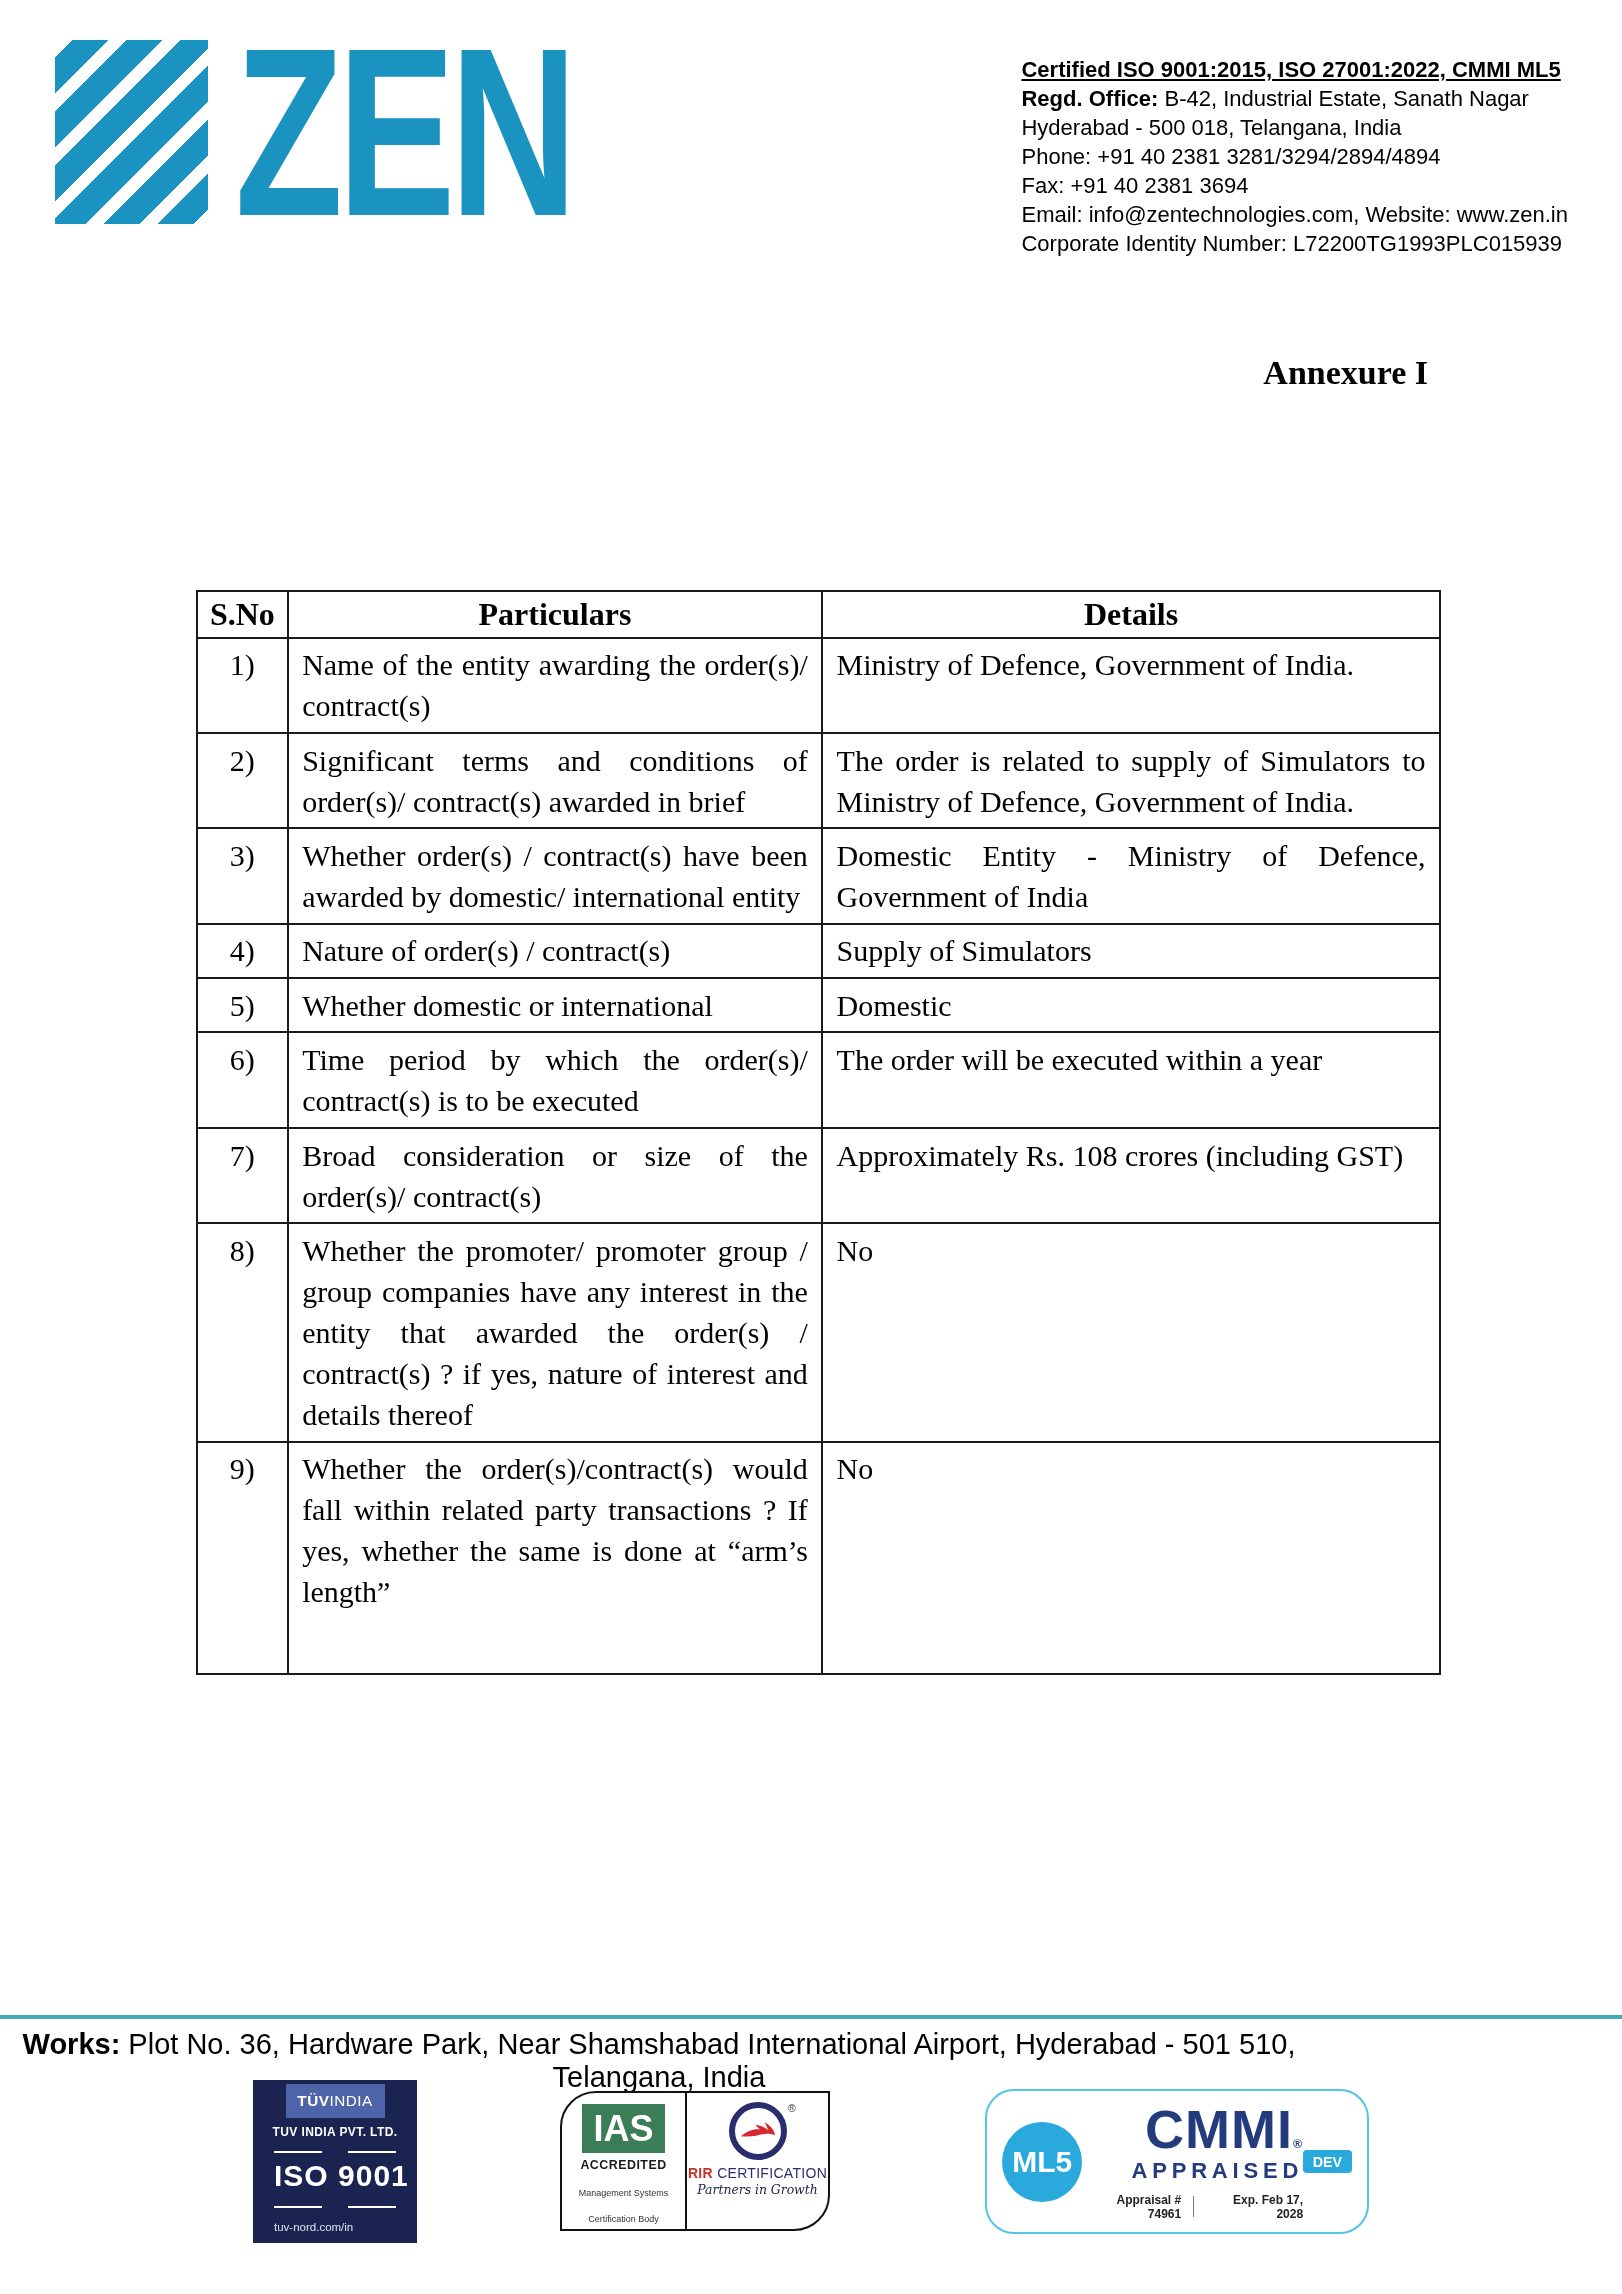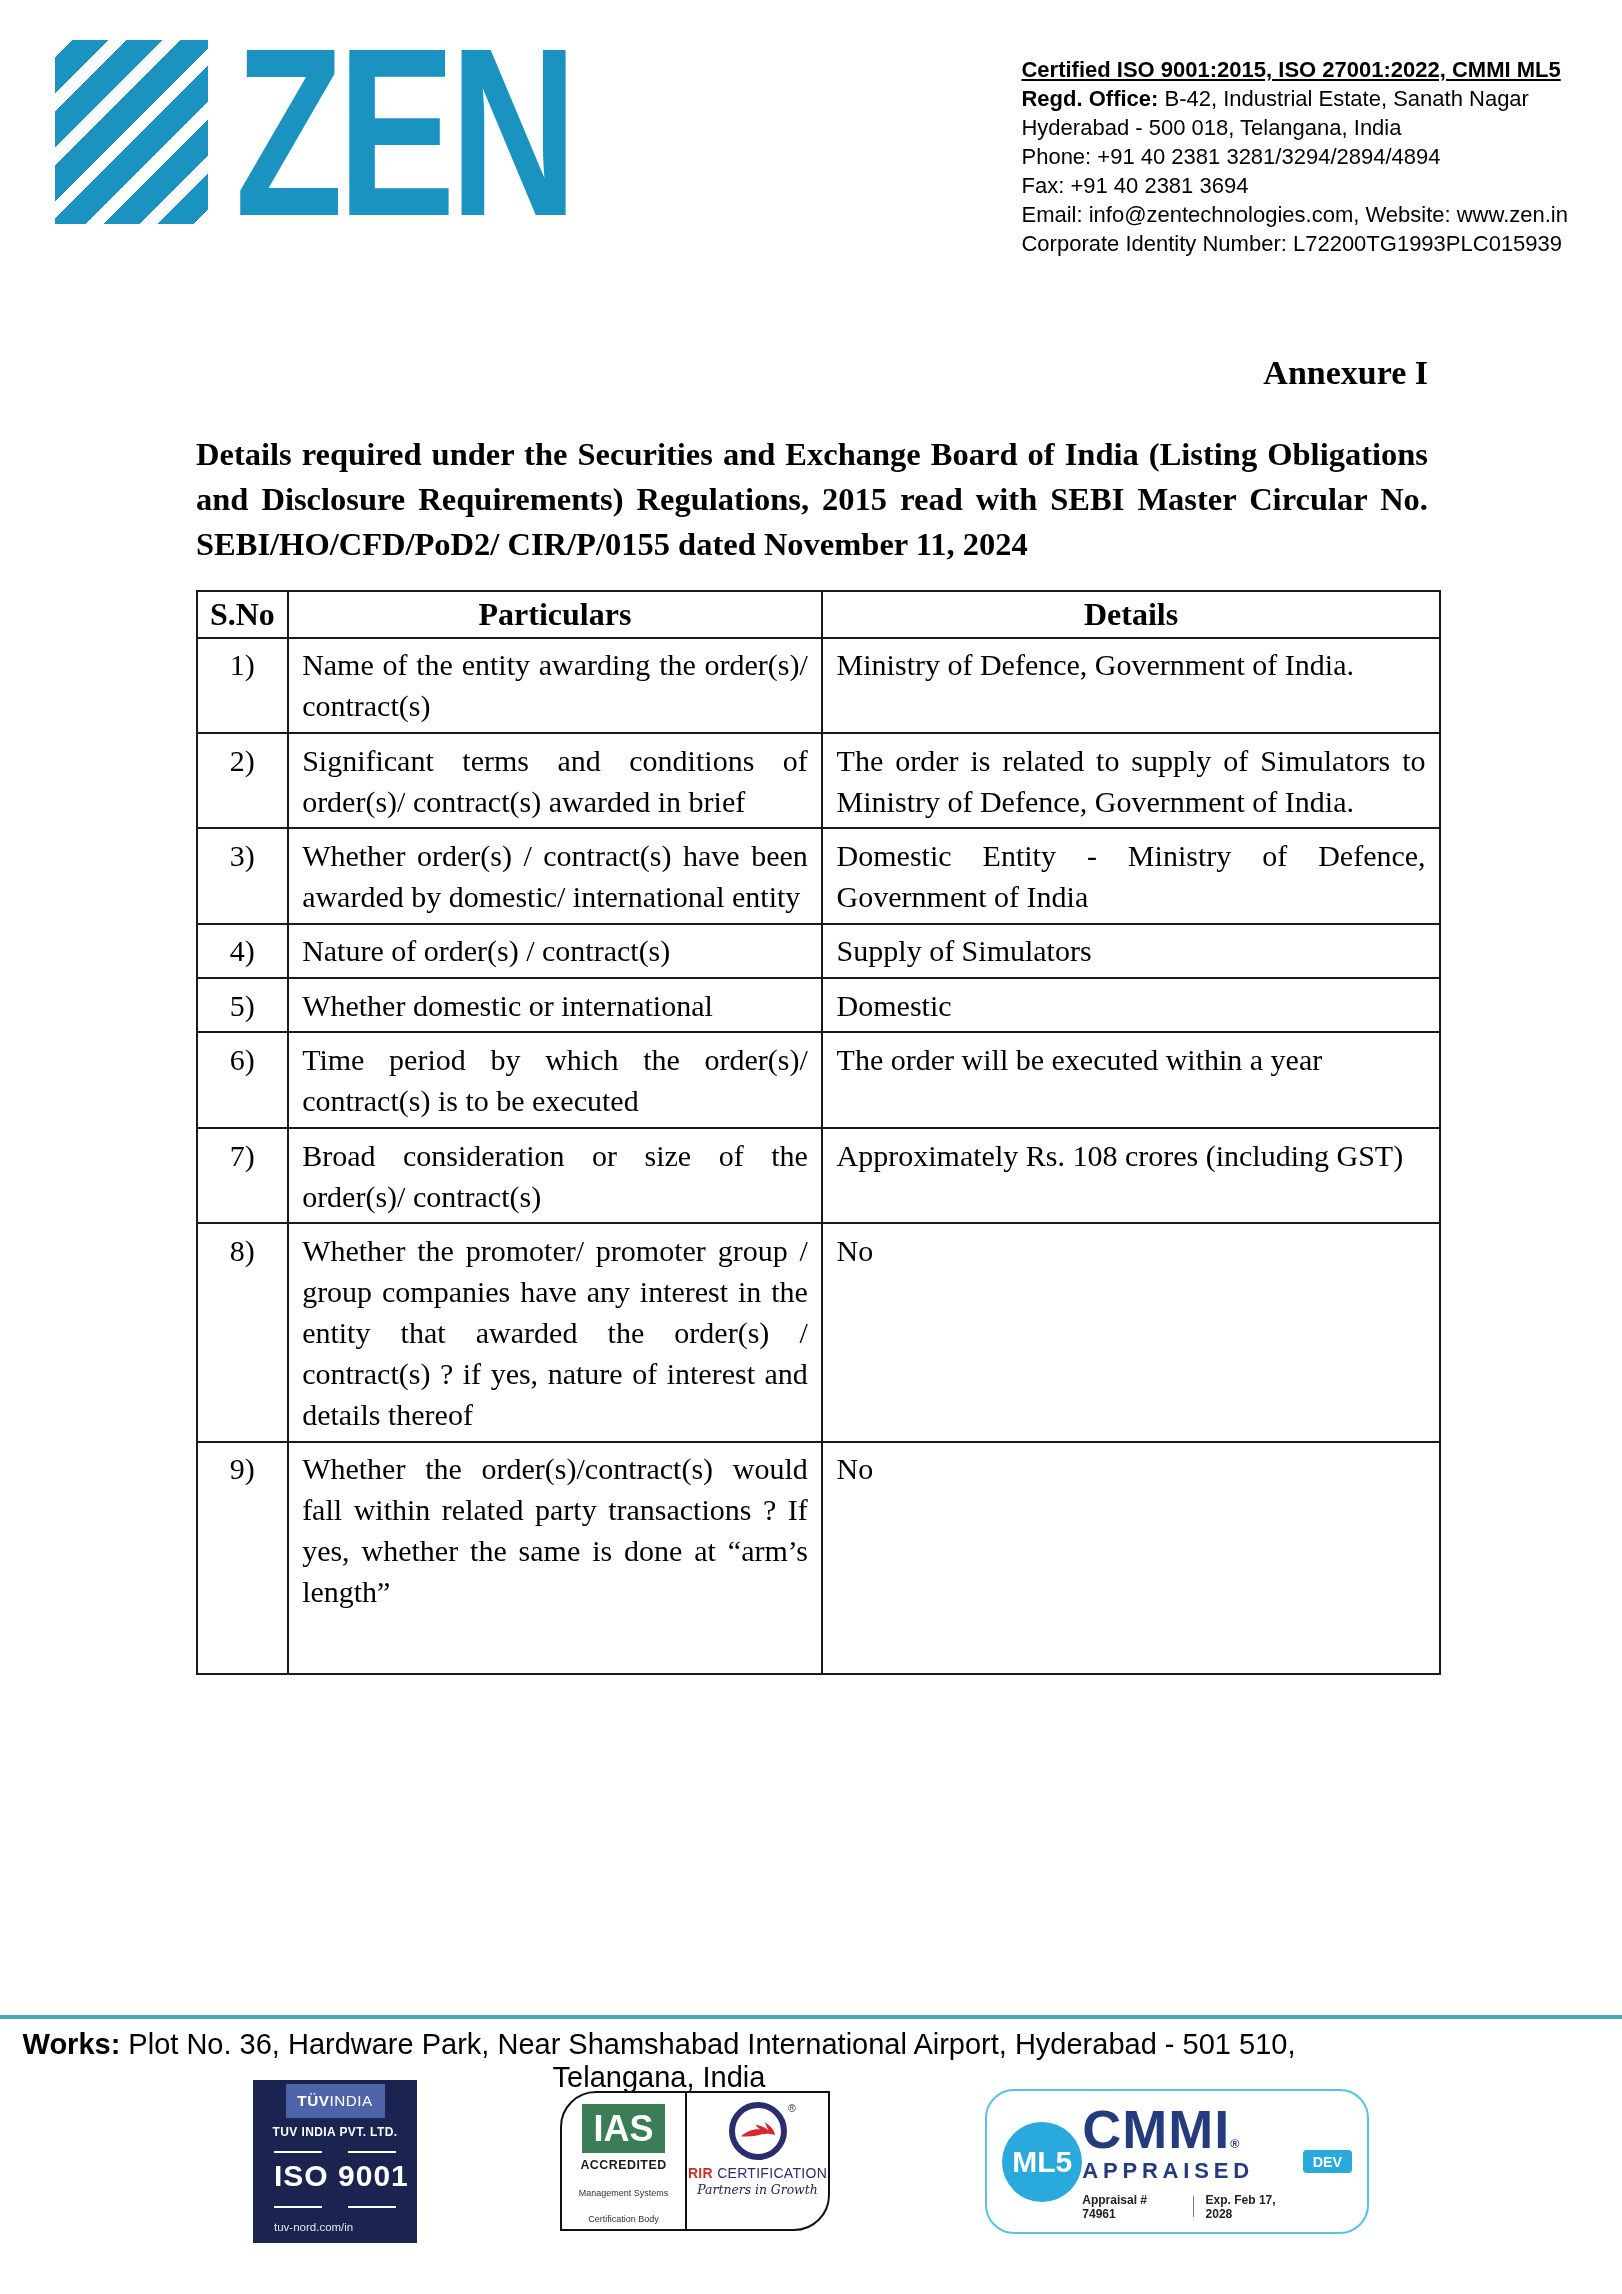--- a/index.html
+++ b/index.html
@@ -108,21 +108,21 @@
   .cmmi{
     position:absolute;left:985px;top:2089px;width:384px;height:145px;
     border:2.9px solid #56C3E9;border-radius:29px;background:#fff;
     display:flex;align-items:center;padding:0 15.3px;box-sizing:border-box;
     font-family:"Liberation Sans",sans-serif;
   }
   .ml5{
     width:80px;height:80px;border-radius:50%;background:#2AA9DD;color:#fff;
     font-size:30px;font-weight:bold;display:flex;align-items:center;justify-content:center;flex:none;
   }
-  .cmmi-mid{flex:1;text-align:left;}
+  .cmmi-mid{flex:1;text-align:right;}
   .cmmi-word{color:#243C7D;font-weight:bold;font-size:54px;line-height:1;letter-spacing:1px;display:inline-block;}
   .cmmi-word .reg{font-size:12.4px;font-weight:bold;vertical-align:baseline;}
   .cmmi-appraised{color:#243C7D;font-weight:bold;font-size:22px;letter-spacing:4.8px;margin-top:1.9px;}
   .cmmi-meta{display:flex;justify-content:center;align-items:center;gap:11.5px;margin-top:8.6px;font-size:12px;font-weight:bold;color:#222;}
   .cmmi-meta .vdiv{display:block;width:1.4px;height:21px;background:#777;}
   .dev{background:#2AA9DD;color:#fff;font-weight:bold;font-size:14.3px;padding:3.8px 9.6px;border-radius:3.8px;flex:none;}
 </style>
 </head>
 <body>
 
@@ -140,21 +140,20 @@
     <div><b>Regd. Office:</b><span> B-42, Industrial Estate, Sanath Nagar</span></div>
     <div>Hyderabad - 500 018, Telangana, India</div>
     <div>Phone: +91 40 2381 3281/3294/2894/4894</div>
     <div>Fax: +91 40 2381 3694</div>
     <div>Email: info@zentechnologies.com, Website: www.zen.in</div>
     <div>Corporate Identity Number: L72200TG1993PLC015939</div>
   </div>
 
   <div class="annexure">Annexure I</div>
 
-  <div class="intro">Details required under the Securities and Exchange Board of India (Listing Obligations and Disclosure Requirements) Regulations, 2015 read with SEBI Master Circular No. SEBI/HO/CFD/PoD2/ CIR/P/0155 dated November 11, 2024</div>
 
   <table class="tbl">
     <colgroup>
         <col class="c1">
         <col class="c2">
         <col class="c3">
       </colgroup>
     <thead>
       <tr>
         <th>S.No</th>

